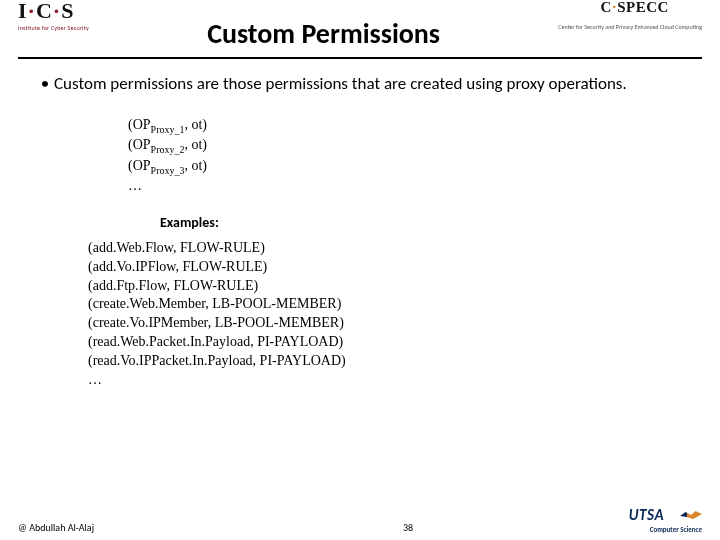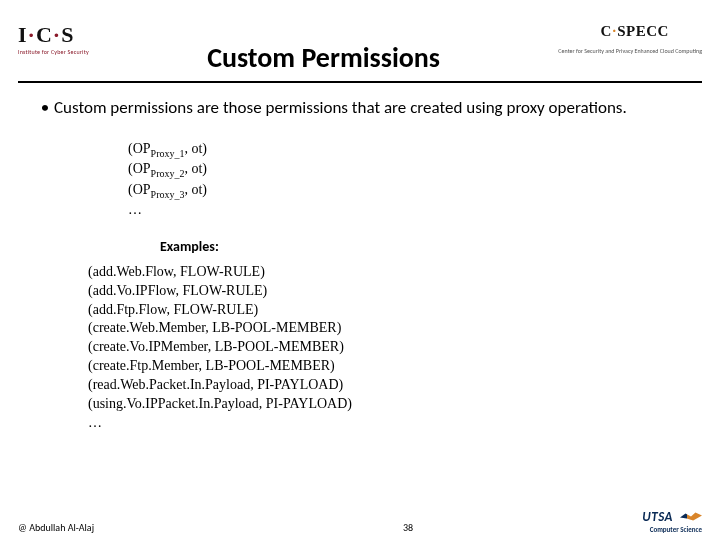--- a/index.html
+++ b/index.html
@@ -10,21 +10,21 @@
     background: #fff;
     font-family: "Calibri", "Segoe UI", Arial, sans-serif;
     color: #000;
     position: relative;
     overflow: hidden;
   }
   .header {
     display: flex;
     align-items: flex-start;
     justify-content: space-between;
-    padding: 24px 18px 0 18px;
+    padding: 0 18px 0 18px;
   }
   .logo-left {
     display: flex;
     flex-direction: column;
     align-items: flex-start;
   }
   .ics-mark {
     font-family: "Times New Roman", serif;
     font-weight: 900;
     font-size: 22px;
@@ -135,26 +135,26 @@
   }
   .utsa {
     display: flex;
     flex-direction: column;
     align-items: flex-end;
     gap: 1px;
   }
   .utsa-mark {
     font-weight: 900;
     font-style: italic;
-    font-size: 13px;
+    font-size: 15px;
     color: #0a2a55;
     letter-spacing: 0.5px;
     display: flex;
     align-items: center;
-    gap: 7px;
+    gap: 16px;
     justify-content: center;
   }
   .utsa-bird {
     width: 22px;
     height: 10px;
     background: linear-gradient(90deg, #0a2a55 30%, #d9852a 30%);
     clip-path: polygon(0% 60%, 25% 20%, 50% 50%, 70% 10%, 100% 40%, 60% 90%, 30% 70%);
   }
   .utsa-sub {
     font-size: 7px;
@@ -195,23 +195,22 @@
   </div>
 
   <div class="examples-label">Examples:</div>
 
   <div class="examples-list">
     <div>(add.Web.Flow, FLOW-RULE)</div>
     <div>(add.Vo.IPFlow, FLOW-RULE)</div>
     <div>(add.Ftp.Flow, FLOW-RULE)</div>
     <div>(create.Web.Member, LB-POOL-MEMBER)</div>
     <div>(create.Vo.IPMember, LB-POOL-MEMBER)</div>
-    <div>(create.Ftp.Member, LB-POOL-MEMBER)</div>
     <div>(read.Web.Packet.In.Payload, PI-PAYLOAD)</div>
-    <div>(using.Vo.IPPacket.In.Payload, PI-PAYLOAD)</div>
+    <div>(read.Vo.IPPacket.In.Payload, PI-PAYLOAD)</div>
     <div>…</div>
   </div>
 </div>
 
 <div class="footer">
   <div class="copyright">@ Abdullah Al-Alaj</div>
   <div class="utsa">
     <div class="utsa-mark">
       <span>UTSA</span>
       <span class="utsa-bird"></span>

